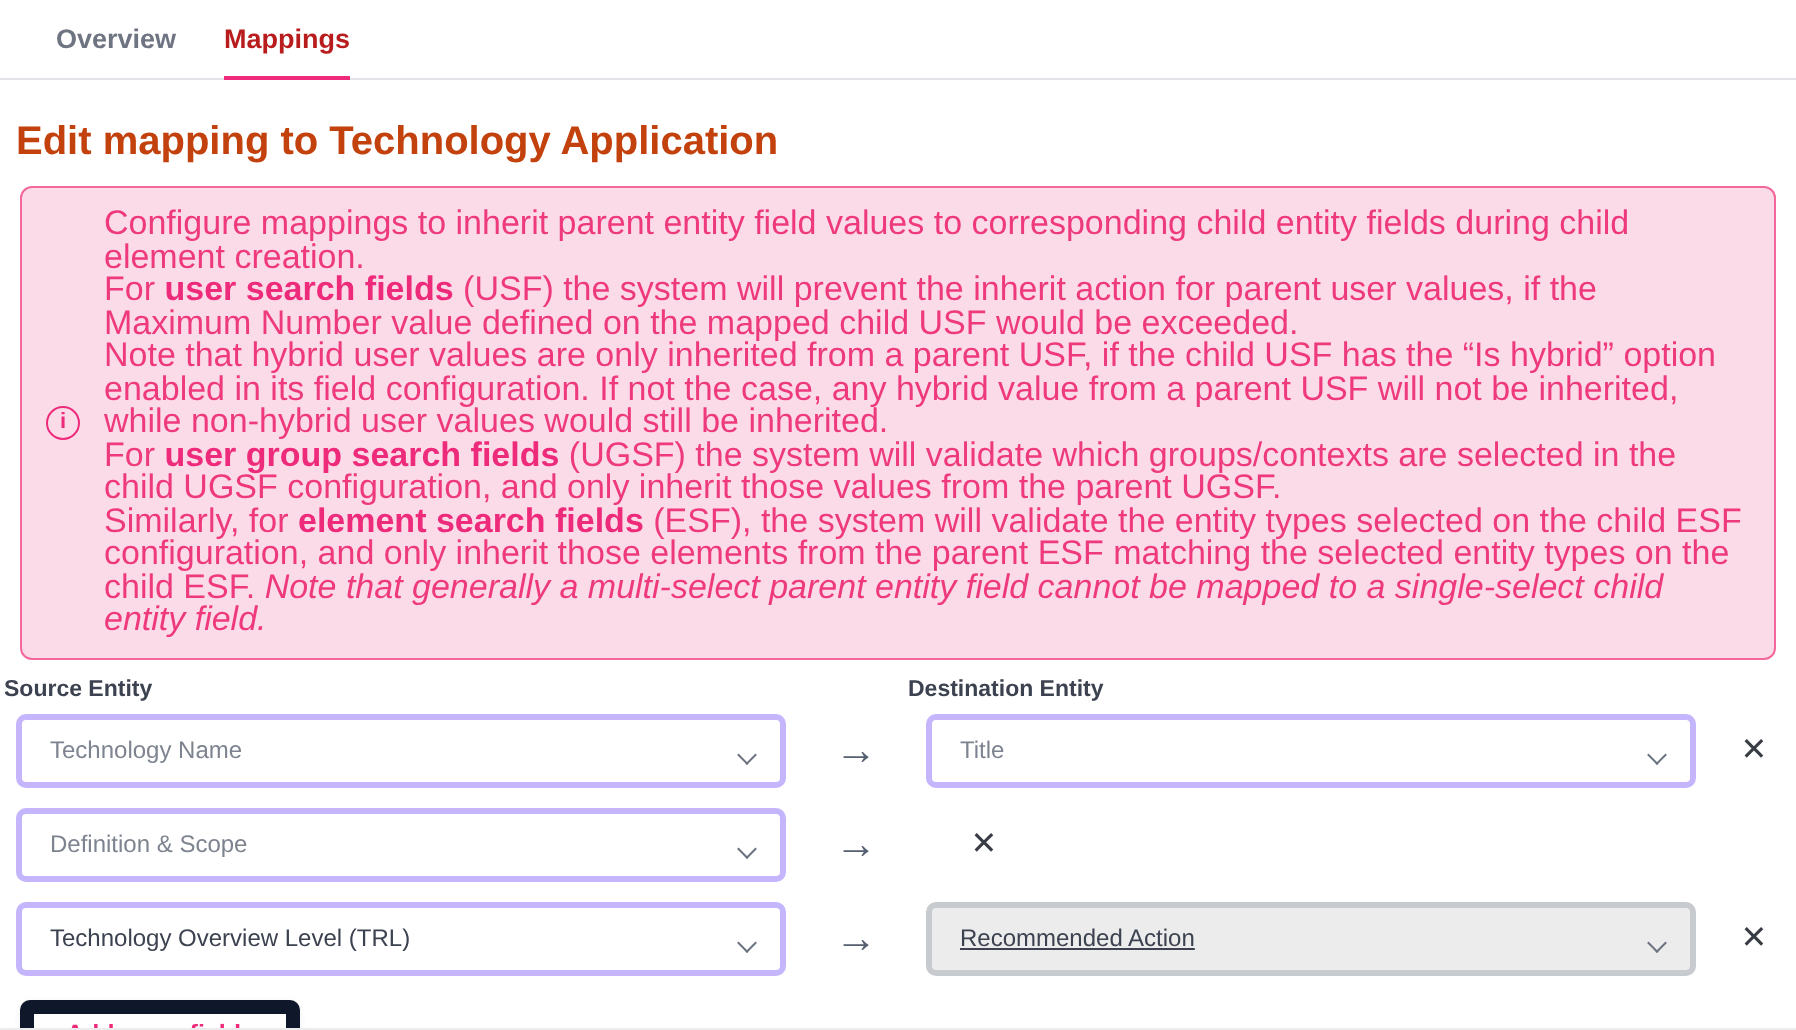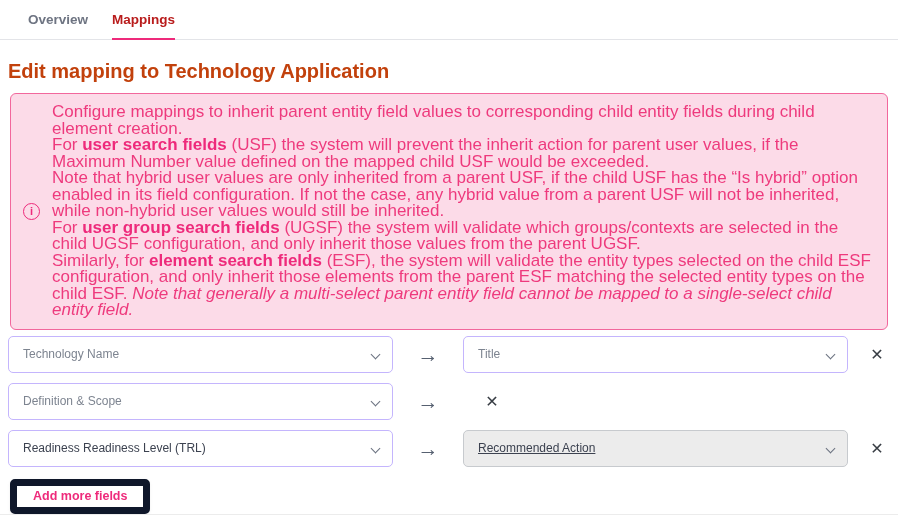--- a/index.html
+++ b/index.html
@@ -23,21 +23,21 @@
   .info-text b { color:#ee2a7b;margin-top:39px; }
   .info-text i { font-style:italic; }
 
   
   .labels-row { display:flex; margin:9px 0 0 2px; font-size:11.5px; font-weight:bold; color:#3c4250; }
   .labels-row .src-label { width:452px; }
 
   
   .map-row { display:flex; align-items:center; margin:10px 0 0 8px; }
   .map-row.first { margin-top:6px; }
-  .sel { width:385px; height:37px; border:1px solid #c4b5fd; border-radius:5px; background:#fff; display:flex; align-items:center; padding:0 30px 0 14px; font-size:12px; color:#7d8490; position:relative; cursor:pointer; }
+  .sel { width:385px; height:37px; border:3px solid #c4b5fd; border-radius:5px; background:#fff; display:flex; align-items:center; padding:0 30px 0 14px; font-size:12px; color:#7d8490; position:relative; cursor:pointer; }
   .sel .chev { position:absolute; right:13px; top:14px; width:7px; height:7px; border-left:1.5px solid #6b7280; border-bottom:1.5px solid #6b7280; transform:rotate(-45deg); }
   .sel.dark { color:#3c4250; }
   .sel.filled { background:#ececec; border-color:#c7cace; color:#3c4250;text-decoration:underline; }
   .arrow-cell { width:70px; text-align:center; color:#566070; font-size:21px; font-weight:bold; line-height:1; }
   .close-btn { margin-left:18px; width:22px; background:none; border:none; padding:0; font-size:16px; color:#383d44; cursor:pointer; font-family:inherit; }
 
   
   .add-btn { margin:12px 0 0 10px; height:35px; padding:0 16px; background:#fff; border:7px solid #0f172a; border-radius:5px; color:#ee2a7b; font-weight:bold; font-size:12.5px; cursor:pointer; font-family:inherit; box-shadow:0 1px 3px rgba(150,150,150,0.15); }
   .divider { margin-top:27px; border-top:1px solid #dcdcdc; }
 </style>
@@ -51,20 +51,24 @@
     <div class="tab active">Mappings</div>
   </div>
 
   <div class="title">Edit mapping to Technology Application</div>
 
   <div class="info-box">
     <span class="info-icon">i</span>
     <div class="info-text"><span>Configure mappings to inherit parent entity field values to corresponding child entity fields during child element creation.</span><br><span>For </span><b>user search fields</b><span> (USF) the system will prevent the inherit action for parent user values, if the Maximum Number value defined on the mapped child USF would be exceeded.</span><br><span>Note that hybrid user values are only inherited from a parent USF, if the child USF has the “Is hybrid” option enabled in its field configuration. If not the case, any hybrid value from a parent USF will not be inherited, while non-hybrid user values would still be inherited.</span><br><span>For </span><b>user group search fields</b><span> (UGSF) the system will validate which groups/contexts are selected in the child UGSF configuration, and only inherit those values from the parent UGSF.</span><br><span>Similarly, for </span><b>element search fields</b><span> (ESF), the system will validate the entity types selected on the child ESF configuration, and only inherit those elements from the parent ESF matching the selected entity types on the child ESF. </span><i>Note that generally a multi-select parent entity field cannot be mapped to a single-select child entity field.</i></div>
   </div>
 
+  <div class="labels-row">
+    <div class="src-label">Source Entity</div>
+    <div>Destination Entity</div>
+  </div>
 
   <div class="map-row first">
     <div class="sel">
       <span>Technology Name</span>
       <span class="chev"></span>
     </div>
     <div class="arrow-cell">→</div>
     <div class="sel">
       <span>Title</span>
       <span class="chev"></span>
@@ -80,21 +84,21 @@
       <span class="chev"></span>
     </div>
     <div class="arrow-cell">→</div>
     <button class="close-btn">
       <span>✕</span>
     </button>
   </div>
 
   <div class="map-row">
     <div class="sel dark">
-      <span>Readiness Readiness Level (TRL)</span>
+      <span>Technology Overview Level (TRL)</span>
       <span class="chev"></span>
     </div>
     <div class="arrow-cell">→</div>
     <div class="sel filled">
       <span>Recommended Action</span>
       <span class="chev"></span>
     </div>
     <button class="close-btn">
       <span>✕</span>
     </button>

